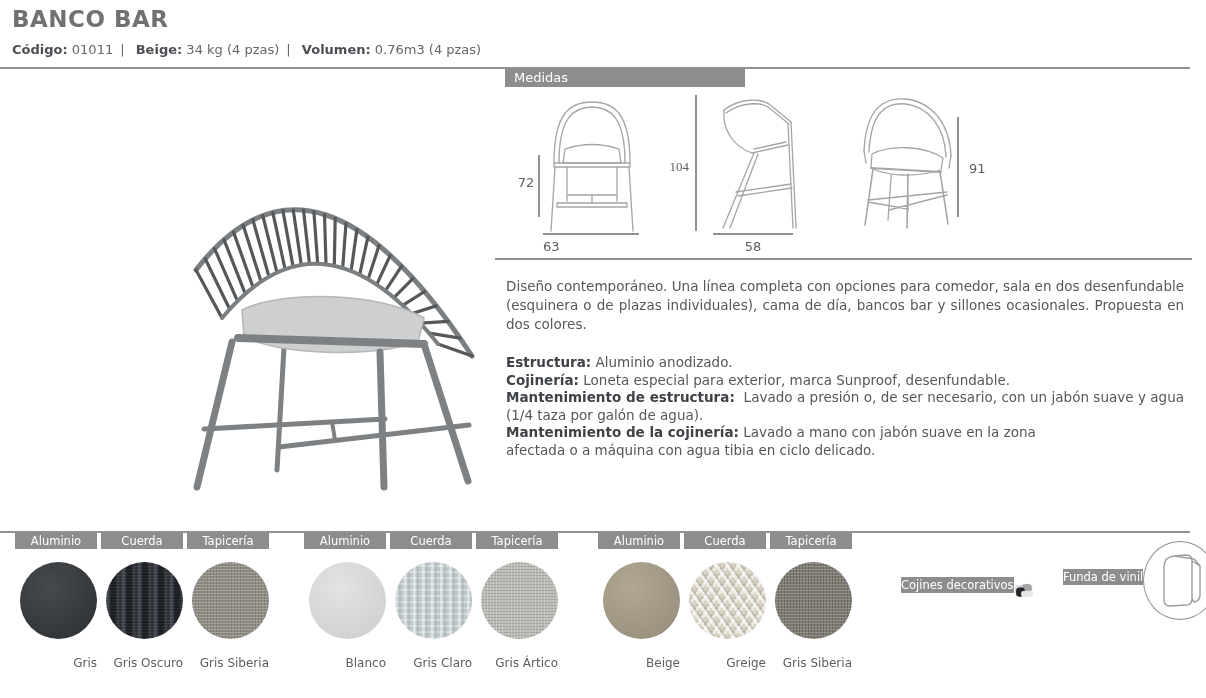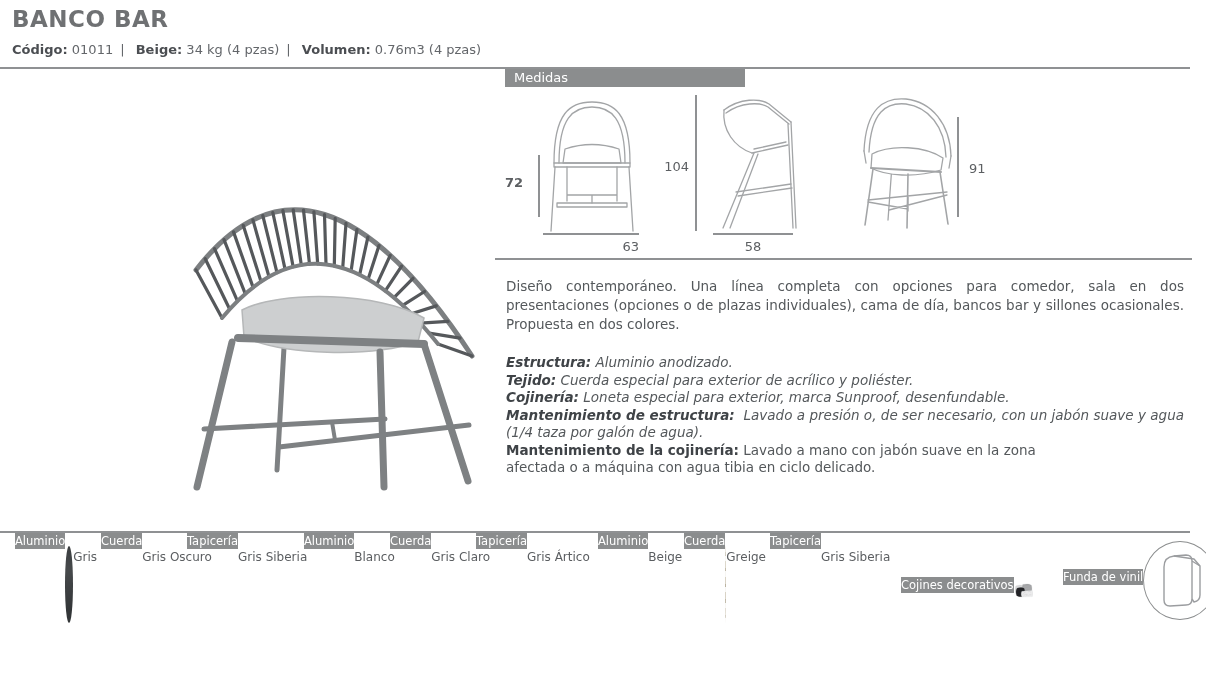--- a/index.html
+++ b/index.html
@@ -29,26 +29,26 @@
   .dim-label{position:absolute;font-size:13px;color:#5c5f62;}
   .tech{position:absolute;}
   .tech g{stroke:#a3a5a7;stroke-width:1.3;fill:none;stroke-linejoin:round;stroke-linecap:round;}
   .tech .fillw{fill:#fff;}
 
   .description{position:absolute;left:506px;top:277px;width:678px;font-size:13.5px;
                line-height:19px;text-align:justify;color:#54585b;}
   .spec-list{position:absolute;left:506px;top:354px;width:678px;font-size:13.5px;
              line-height:17.5px;color:#54585b;}
   .spec{margin:0;}
-  .spec.j{text-align:justify;font-style:italic;}
+  .spec.j{text-align:justify;}
   .spec strong{color:#3f4347;}
   .preline{white-space:pre-line;}
 
   .fin-group{position:absolute;top:533px;display:flex;gap:4px;}
-  .fin-col{width:82px;display:flex;flex-direction:row;align-items:flex-start;}
+  .fin-col{width:82px;display:flex;flex-direction:column;align-items:flex-end;}
   .bar-label{width:100%;height:16px;background:#8b8d8e;color:#fff;font-size:11.5px;
              line-height:16px;text-align:center;box-sizing:border-box;white-space:nowrap;}
   .swatch{width:77px;height:77px;border-radius:50%;margin-top:13px;}
   .fin-label{margin-top:17px;font-size:12px;color:#5b5e61;text-align:center;white-space:nowrap;}
   .fin-extra{position:absolute;top:533px;display:flex;flex-direction:row;align-items:center;}
   .funda-circle{width:79px;height:79px;border:1.6px solid #8b8d8e;border-radius:50%;margin-top:8px;
                 display:flex;align-items:center;justify-content:center;box-sizing:border-box;}
 
   .sw-gris{background:radial-gradient(circle at 38% 32%, #474a4c, #333638 75%);}
   .sw-gris-oscuro{background-color:#2b2e34;background-image:
@@ -135,38 +135,38 @@
         <line x1="199" y1="369" x2="389" y2="347" stroke-width="5"></line>
         <line x1="252" y1="344" x2="255" y2="362" stroke-width="4"></line>
       </g>
     </svg>
   </div>
 
   <div class="medidas-bar">Medidas</div>
 
   <div class="drawings">
     <div class="dim-vline" style="left:33px;top:68px;height:62px;"></div>
-    <div class="dim-label" style="left:0;top:88px;width:26px;text-align:left;font-weight:bold;">72</div>
+    <div class="dim-label" style="left:8px;top:88px;width:26px;text-align:center;">72</div>
 
     <svg class="tech" style="left:40px;top:10px;" width="94" height="136" viewBox="0 0 94 136">
       <g>
         <path d="M9,66 C9,16 25,5 47,5 C69,5 85,16 85,66"></path>
         <path d="M14,66 C14,21 28,10 47,10 C66,10 80,21 80,66"></path>
         <path class="fillw" d="M20,52 Q47,43 74,52 L76,66 L18,66 Z"></path>
         <path d="M9,66 L85,66 M9,70 L85,70 M9,66 L9,70 M85,66 L85,70"></path>
         <path d="M10,70 L6,134 M84,70 L88,134"></path>
         <path d="M22,70 L22,104 M72,70 L72,104 M22,98 L72,98 M47,98 L47,106"></path>
         <path d="M12,106 L82,106 L82,110 L12,110 Z"></path>
       </g>
     </svg>
     <div class="dim-hline" style="left:38px;top:146px;width:96px;"></div>
-    <div class="dim-label" style="left:38px;top:152px;width:96px;text-align:right;">63</div>
+    <div class="dim-label" style="left:38px;top:152px;width:96px;text-align:left;">63</div>
 
     <div class="dim-vline" style="left:190px;top:8px;height:136px;"></div>
-    <div class="dim-label" style="left:148px;top:72px;width:36px;text-align:right;">104</div>
+    <div class="dim-label" style="left:148px;top:72px;width:36px;text-align:right;font-family:Liberation Serif, serif;">104</div>
 
     <svg class="tech" style="left:206px;top:8px;" width="86" height="138" viewBox="0 0 86 138">
       <g>
         <path d="M13,15 C29,3 49,3 58,9 L80,27"></path>
         <path d="M15,18 C30,7 49,7 57,12 L78,29"></path>
         <path d="M13,15 C11,35 23,52 41,58"></path>
         <path d="M41,58 L77,50 M43,54 L75,47"></path>
         <path d="M80,27 L85,133 M77,29 L82,133"></path>
         <path d="M43,58 L12,133 M47,59 L19,133"></path>
         <path d="M25,97 L80,89 M27,101 L81,93"></path>
@@ -186,25 +186,24 @@
         <path d="M18,76 L10,132 M85,79 L93,131 M53,81 L52,135" stroke-width="1.6"></path>
         <path d="M13,107 L92,99 M34,117 L92,102 M53,104 L53,118 M13,109 L53,116"></path>
       </g>
     </svg>
     <div class="dim-vline" style="left:452px;top:30px;height:100px;"></div>
     <div class="dim-label" style="left:464px;top:74px;">91</div>
   </div>
 
   <div class="divider" style="left:495px;top:258px;width:697px;"></div>
 
-  <div class="description">Diseño contemporáneo. Una línea completa con opciones para comedor, sala en dos presentaciones (opciones o de plazas individuales), cama de día, bancos bar y sillones ocasionales. Propuesta en dos colores.</div>
+  <div class="description">Diseño contemporáneo. Una línea completa con opciones para comedor, sala en dos desenfundable (esquinera o de plazas individuales), cama de día, bancos bar y sillones ocasionales. Propuesta en dos colores.</div>
 
   <div class="spec-list">
     <p class="spec j"><strong>Estructura:</strong> <span>Aluminio anodizado.</span></p>
-    <p class="spec j"><strong>Tejido:</strong> <span>Cuerda especial para exterior de acrílico y poliéster.</span></p>
     <p class="spec j"><strong>Cojinería:</strong> <span>Loneta especial para exterior, marca Sunproof, desenfundable.</span></p>
     <p class="spec j"><strong>Mantenimiento de estructura:</strong>&nbsp; <span>Lavado a presión o, de ser necesario, con un jabón suave y agua (1/4 taza por galón de agua).</span></p>
     <p class="spec"><strong>Mantenimiento de la cojinería:</strong> <span class="preline">Lavado a mano con jabón suave en la zona
 afectada o a máquina con agua tibia en ciclo delicado.</span></p>
   </div>
 
   <div class="divider" style="left:0;top:531px;width:1190px;"></div>
 
   <div class="fin-group" style="left:15px;">
     <div class="fin-col">

